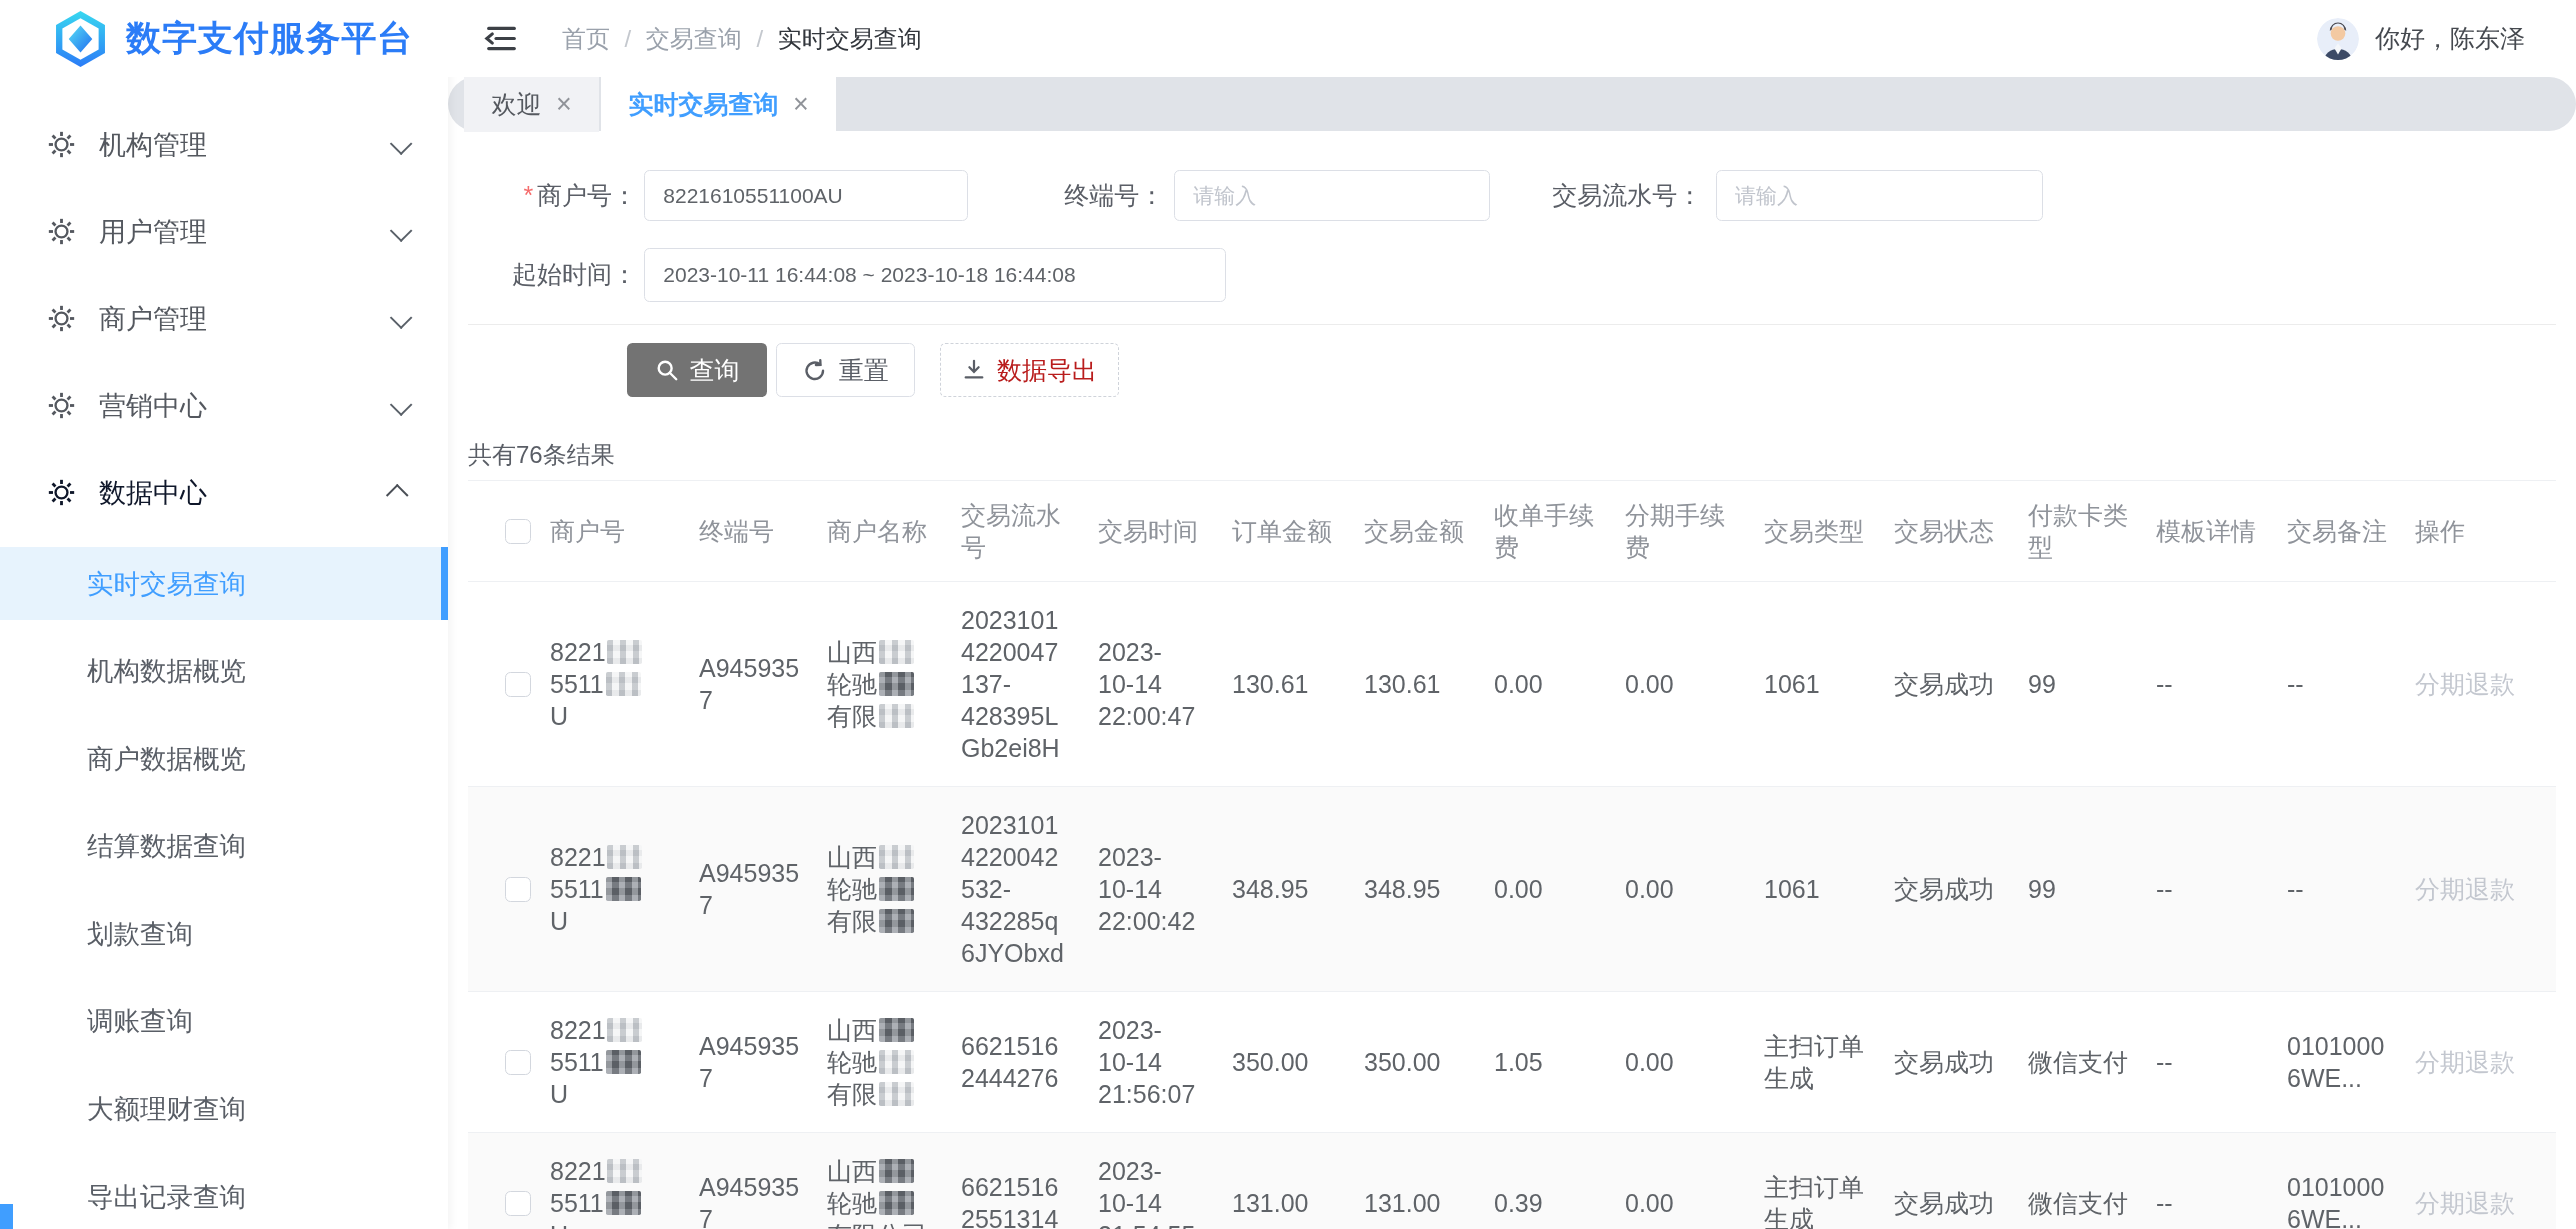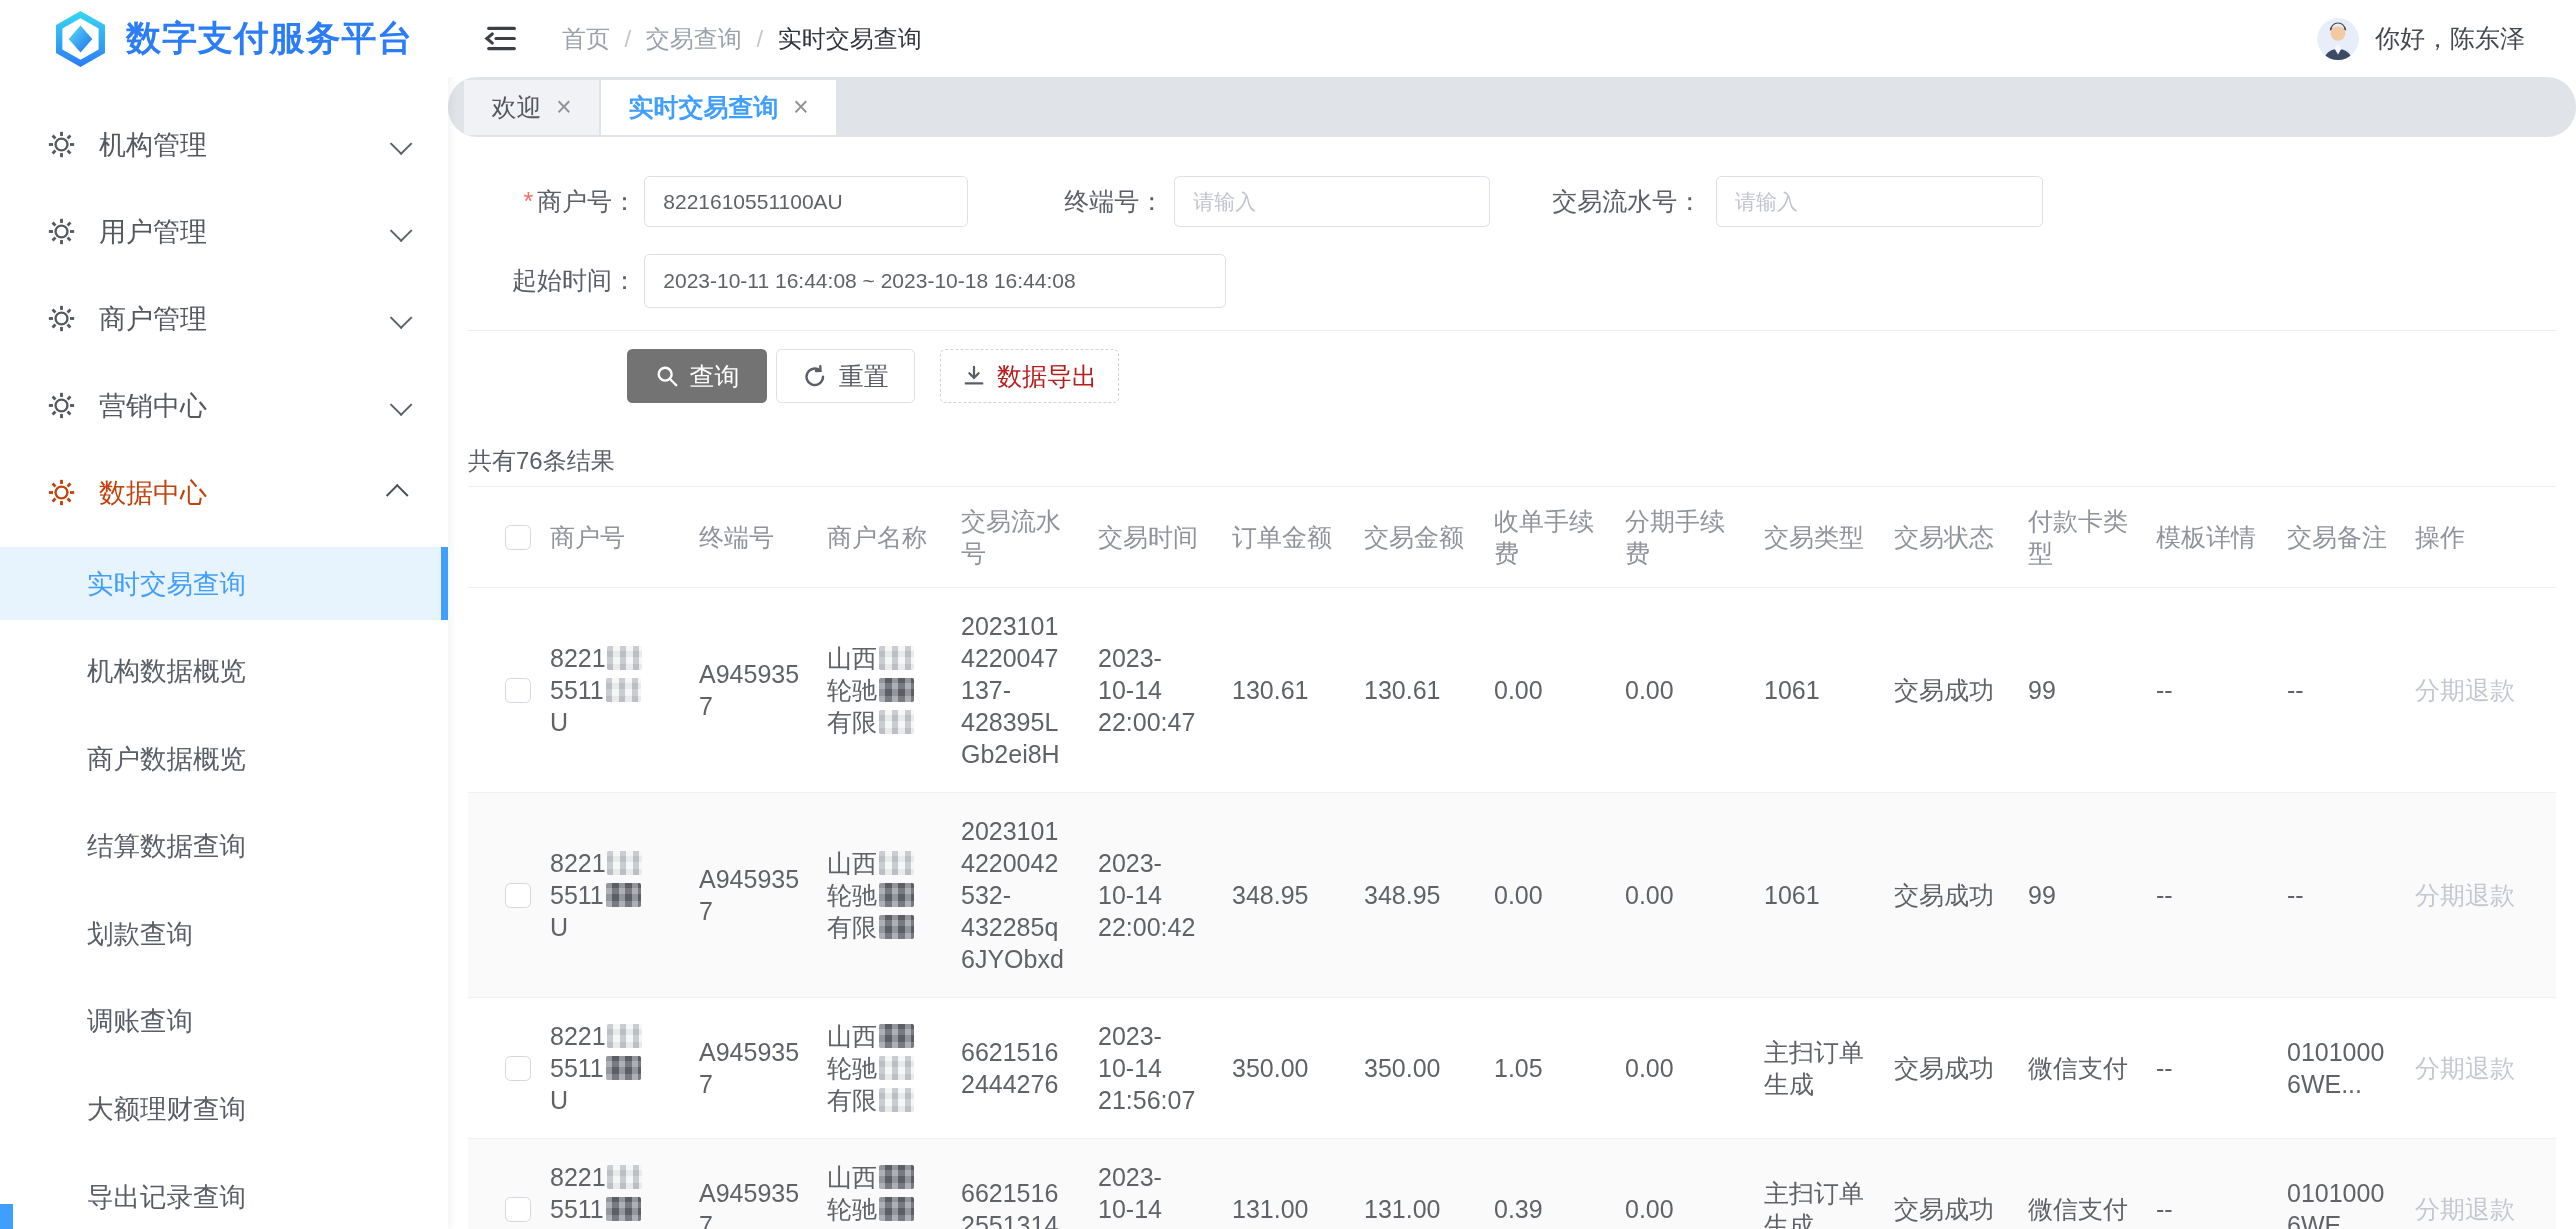--- a/index.html
+++ b/index.html
@@ -18,29 +18,29 @@
   .crumb.current{color:#32363c;}
   .crumb-sep{color:#c4c8ce;}
   .user-area{margin-left:auto;margin-right:51px;display:flex;align-items:center;gap:16.4px;font-size:25px;color:#45494f;white-space:nowrap;}
   .avatar{width:42px;height:42px;border-radius:50%;overflow:hidden;flex:none;}
   
   .sidebar{position:absolute;top:70px;left:0;width:448px;bottom:0;background:#fff;box-shadow:2.7px 0 9px rgba(0,0,0,.05);z-index:2;box-sizing:border-box;padding-top:31px;overflow:hidden;}
   .menu-item{height:87px;display:flex;align-items:center;padding:0 40px 0 46px;font-size:27px;color:#54585f;cursor:pointer;}
   .menu-label{margin-left:22px;}
   .gear-svg{flex:none;}
   .menu-item .chev{margin-left:auto;}
-  .menu-item.open{color:#c2410c;}
+  .menu-item.open{color:#0f172a;}
   .chev{width:13.7px;height:13.7px;border-right:2.7px solid #596068;border-bottom:2.7px solid #596068;transform:rotate(45deg) translateY(-1.8px);flex:none;}
   .menu-item.open .chev{transform:rotate(225deg) translateY(-3.7px);border-color:#4a4f56;}
   .submenu{margin-top:11px;}
   .sub-item{height:73px;margin-bottom:14.6px;display:flex;align-items:center;padding-left:87px;font-size:26.5px;color:#595e66;cursor:pointer;box-sizing:border-box;}
   .sub-item.active{background:#e7f3fd;color:#409eff;border-right:7.3px solid #409eff;}
   
   .main{position:absolute;top:77px;left:448px;right:0;bottom:0;background:#fff;overflow:hidden;}
-  .tabbar{height:60px;background:#e0e3e8;display:flex;align-items:center;padding-left:16.4px;border-radius:29px;}
+  .tabbar{height:54px;background:#e0e3e8;display:flex;align-items:center;padding-left:16.4px;border-radius:29px;}
   .tab{height:55px;display:flex;align-items:center;padding:0 27px;background:#f1f2f5;margin-right:2.7px;font-size:25px;color:#55595f;cursor:pointer;white-space:nowrap;}
   .tab.active{background:#fff;color:#409eff;font-weight:bold;}
   .tab-close{margin-left:14.6px;color:#909399;font-size:27px;font-weight:normal;line-height:1;cursor:pointer;}
   .panel{padding:0 20px;}
   .form-row{display:flex;align-items:center;}
   .row1{margin-top:39px;}
   .row2{margin-top:26.5px;}
   .f-label{font-size:25px;color:#5a5e66;text-align:right;white-space:nowrap;flex:none;}
   .lw1{width:169px;margin-right:7.3px;}
   .lw2{width:196px;margin-right:10px;}

